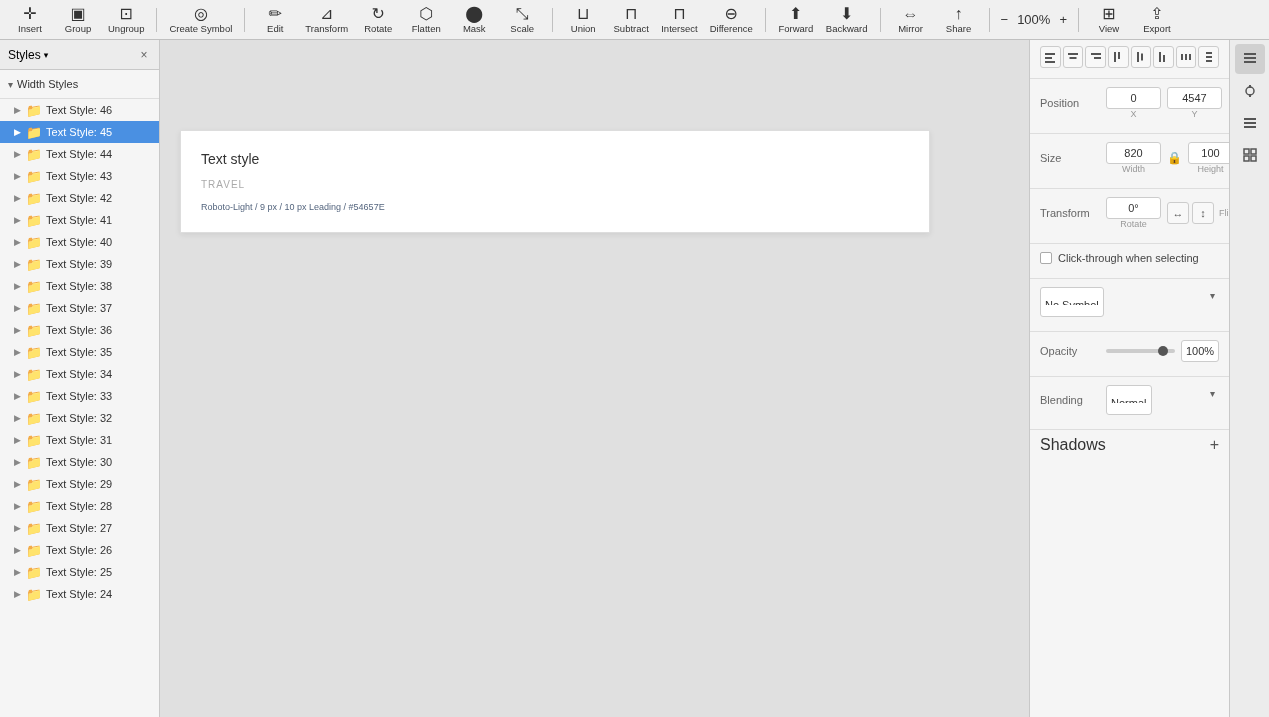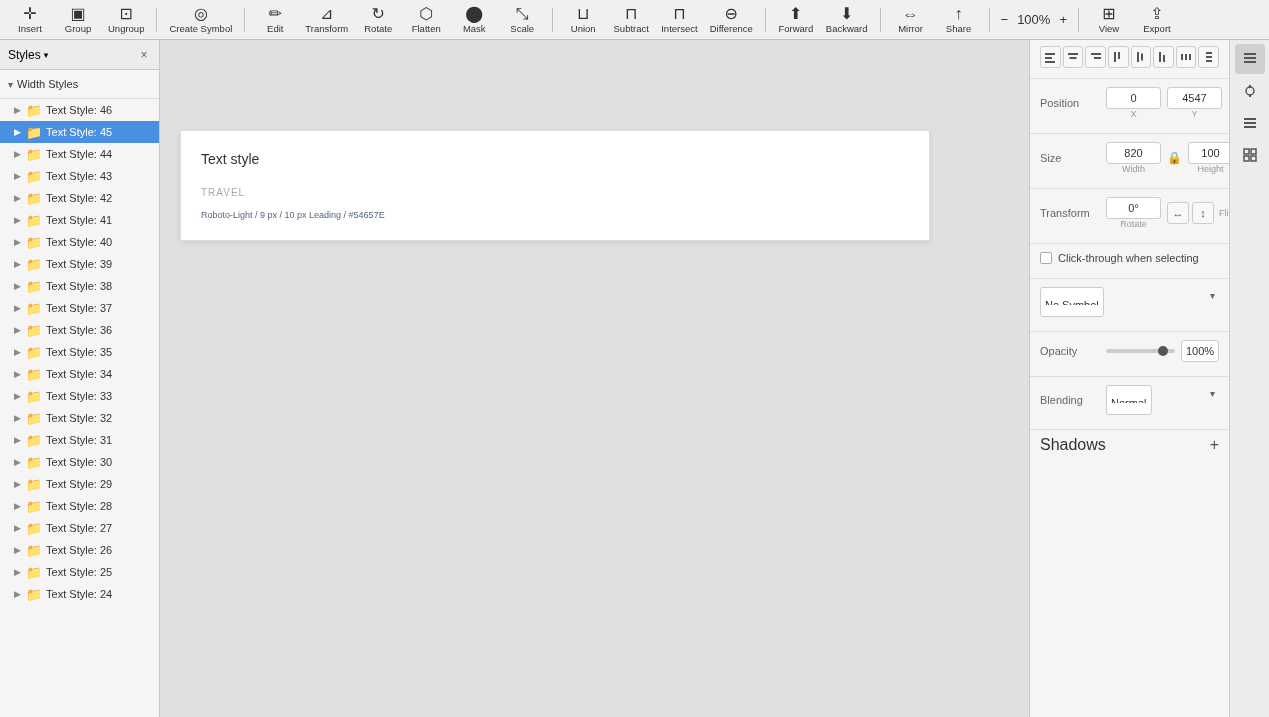--- a/index.html
+++ b/index.html
@@ -533,21 +533,21 @@
       <span style="font-size:13px;">📁</span>
       <span class="layer-name">Text Style: 24</span>
     </div>
       </div>
   </div>
 
   <div class="canvas-area">
 
 
     <div style="position: absolute; top: 90px; left: 20px; width: 750px; background: white; padding: 20px 20px; border: 1px solid #ddd; box-shadow: 0 2px 6px rgba(0,0,0,0.08);">
-      <div style="font-size:14px;color:#333;margin-bottom:20px;">Text style</div>
+      <div style="font-size:14px;color:#333;margin-bottom:12px;">Text style</div>
       <div style="font-size:10px;color:#aaa;text-transform:uppercase;letter-spacing:1px;margin-bottom:12px;">TRAVEL</div>
       <div style="font-size:9px;color:#54657E;">Roboto-Light / 9 px / 10 px Leading / #54657E</div>
     </div>
   </div>
 
   <div class="right-side">
 
     <div class="right-panel">
 
       <div class="rp-section" style="padding-top:6px;padding-bottom:4px;">

